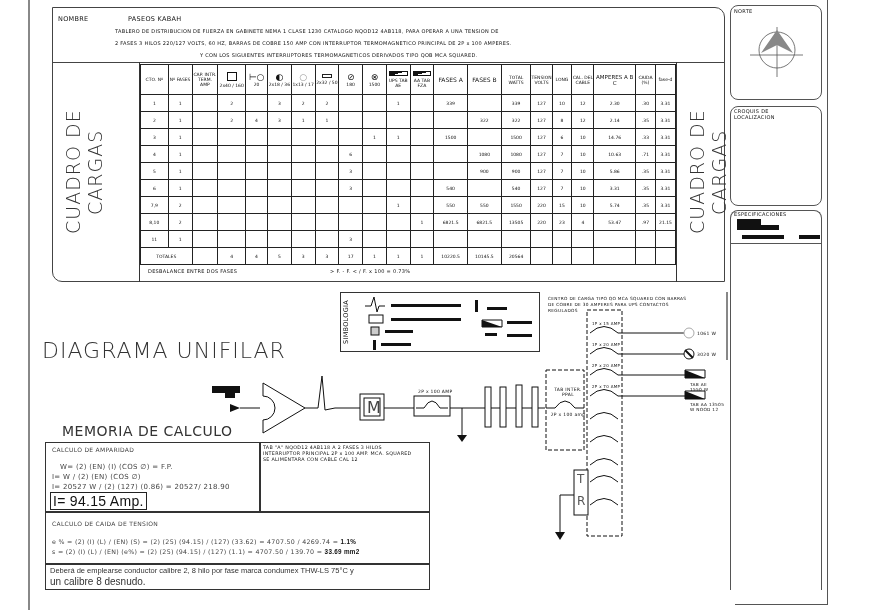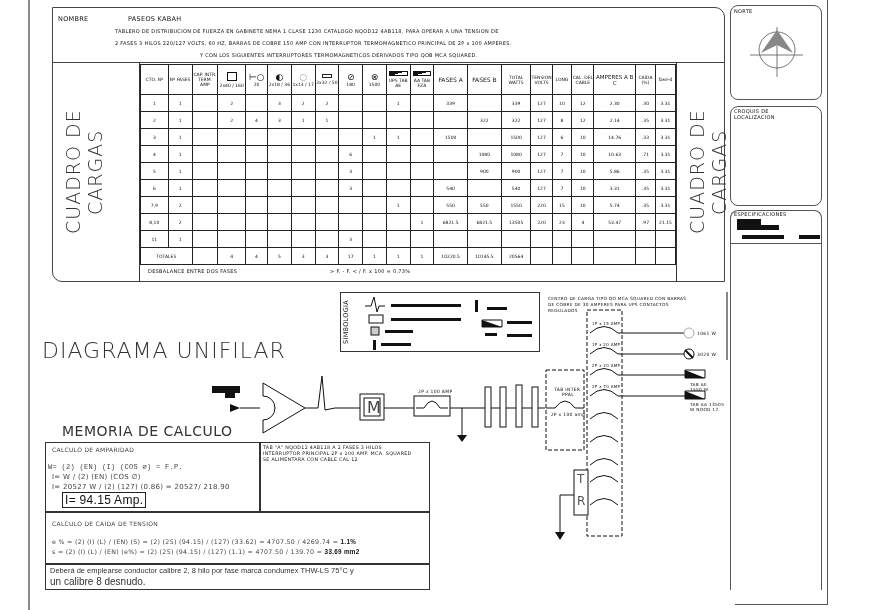--- a/index.html
+++ b/index.html
@@ -415,24 +415,24 @@
 <div class="abs tiny" style="left:697px;top:331px;font-size:4.5px;">1061 W</div>
 <div class="abs tiny" style="left:697px;top:352px;font-size:4.5px;">3020 W</div>
 <div class="abs tiny" style="left:690px;top:382px;width:30px;font-size:4.3px;">TAB AE 1550 W</div>
 <div class="abs tiny" style="left:690px;top:402px;width:36px;font-size:4.3px;">TAB AA 13505 W NOOD 12</div>
 <div class="abs" style="left:577px;top:472px;font-size:12px;color:#555;">T</div>
 <div class="abs" style="left:577px;top:494px;font-size:12px;color:#555;">R</div>
 
 <div class="abs title-md" style="left:62px;top:423px;">MEMORIA DE CALCULO</div>
 <div class="abs calc-box"></div>
 <div class="abs formula" style="left:52px;top:446px;font-size:6px;">CALCULO DE AMPARIDAD</div>
-<div class="abs formula" style="left:48px;top:463px;font-family:Liberation Mono, monospace;">W= (2) (EN) (I) (COS ∅) = F.P.</div>
+<div class="abs formula" style="left:60px;top:463px;">W= (2) (EN) (I) (COS ∅) = F.P.</div>
 <div class="abs formula" style="left:52px;top:473px;">I= W / (2) (EN) (COS ∅)</div>
 <div class="abs formula" style="left:52px;top:483px;">I= 20527 W / (2) (127) (0.86) = 20527/ 218.90</div>
-<div class="abs formula boxed" style="left:50px;top:492px;font-family:'Liberation Sans',sans-serif;color:#111;font-size:12px;margin-left:12px;">I= 94.15 Amp.</div>
+<div class="abs formula boxed" style="left:50px;top:492px;font-family:'Liberation Sans',sans-serif;color:#111;font-size:14px;">I= 94.15 Amp.</div>
 
 <div class="abs tab-box"></div>
 <div class="abs tiny" style="left:263px;top:445px;font-size:4.8px;">TAB "A" NQOD12 4AB118 A 2 FASES 3 HILOS</div>
 <div class="abs tiny" style="left:263px;top:451px;font-size:4.8px;">INTERRUPTOR PRINCIPAL 2P x 100 AMP. MCA. SQUARED</div>
 <div class="abs tiny" style="left:263px;top:457px;font-size:4.8px;">SE ALIMENTARA CON CABLE CAL 12</div>
 
 <div class="abs caida-box"></div>
 <div class="abs formula" style="left:52px;top:520px;font-size:6px;">CALCULO DE CAIDA DE TENSION</div>
 <div class="abs formula" style="left:52px;top:538px;font-size:6.3px;"><span>e % = (2) (I) (L) / (EN) (S) = (2) (25) (94.15) / (127) (33.62) = 4707.50 / 4269.74 = </span><b style="color:#111;font-family:'Liberation Sans',sans-serif;">1.1%</b></div>
 <div class="abs formula" style="left:52px;top:548px;font-size:6.3px;"><span>s = (2) (I) (L) / (EN) (e%) = (2) (25) (94.15) / (127) (1.1) = 4707.50 / 139.70 = </span><b style="color:#111;font-family:'Liberation Sans',sans-serif;">33.69 mm2</b></div>

